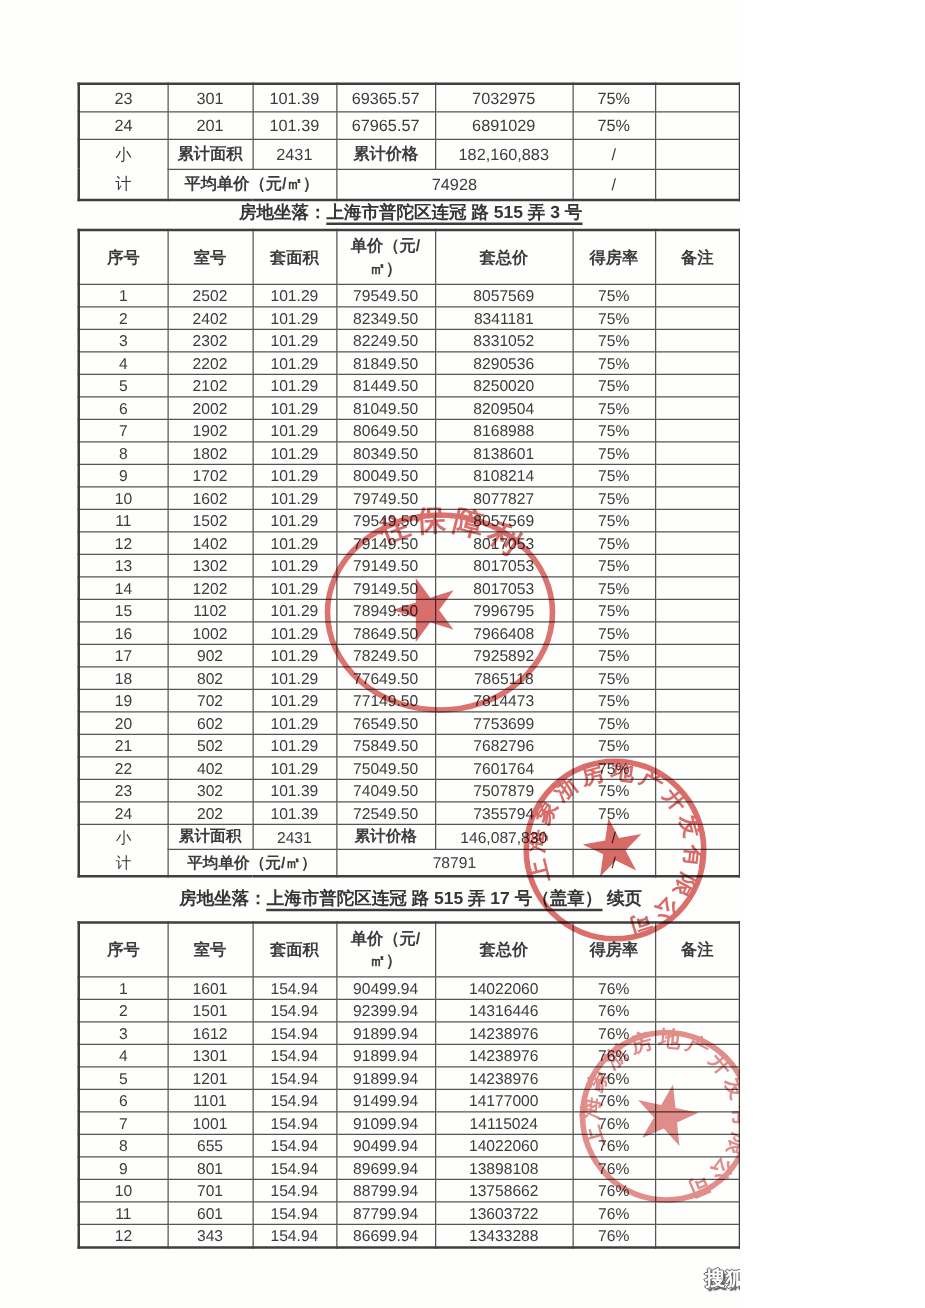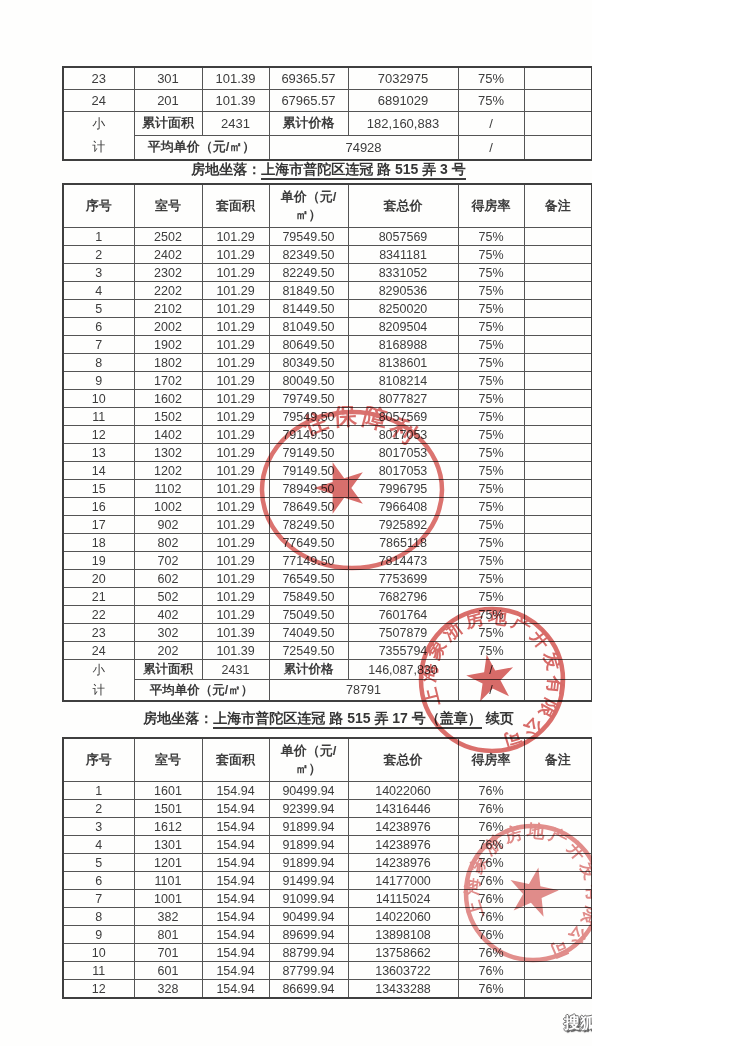--- a/index.html
+++ b/index.html
@@ -428,21 +428,21 @@
           <td>7</td>
           <td>1001</td>
           <td>154.94</td>
           <td>91099.94</td>
           <td>14115024</td>
           <td>76%</td>
           <td></td>
         </tr>
         <tr>
           <td>8</td>
-          <td>382</td>
+          <td>655</td>
           <td>154.94</td>
           <td>90499.94</td>
           <td>14022060</td>
           <td>76%</td>
           <td></td>
         </tr>
         <tr>
           <td>9</td>
           <td>801</td>
           <td>154.94</td>
@@ -464,21 +464,21 @@
           <td>11</td>
           <td>601</td>
           <td>154.94</td>
           <td>87799.94</td>
           <td>13603722</td>
           <td>76%</td>
           <td></td>
         </tr>
         <tr>
           <td>12</td>
-          <td>328</td>
+          <td>343</td>
           <td>154.94</td>
           <td>86699.94</td>
           <td>13433288</td>
           <td>76%</td>
           <td></td>
         </tr>
       </tbody>
   </table>
 
   <svg class="stamp" style="left:255px;top:406px;opacity:.78;" width="194" height="168" viewBox="0 0 194 168">

